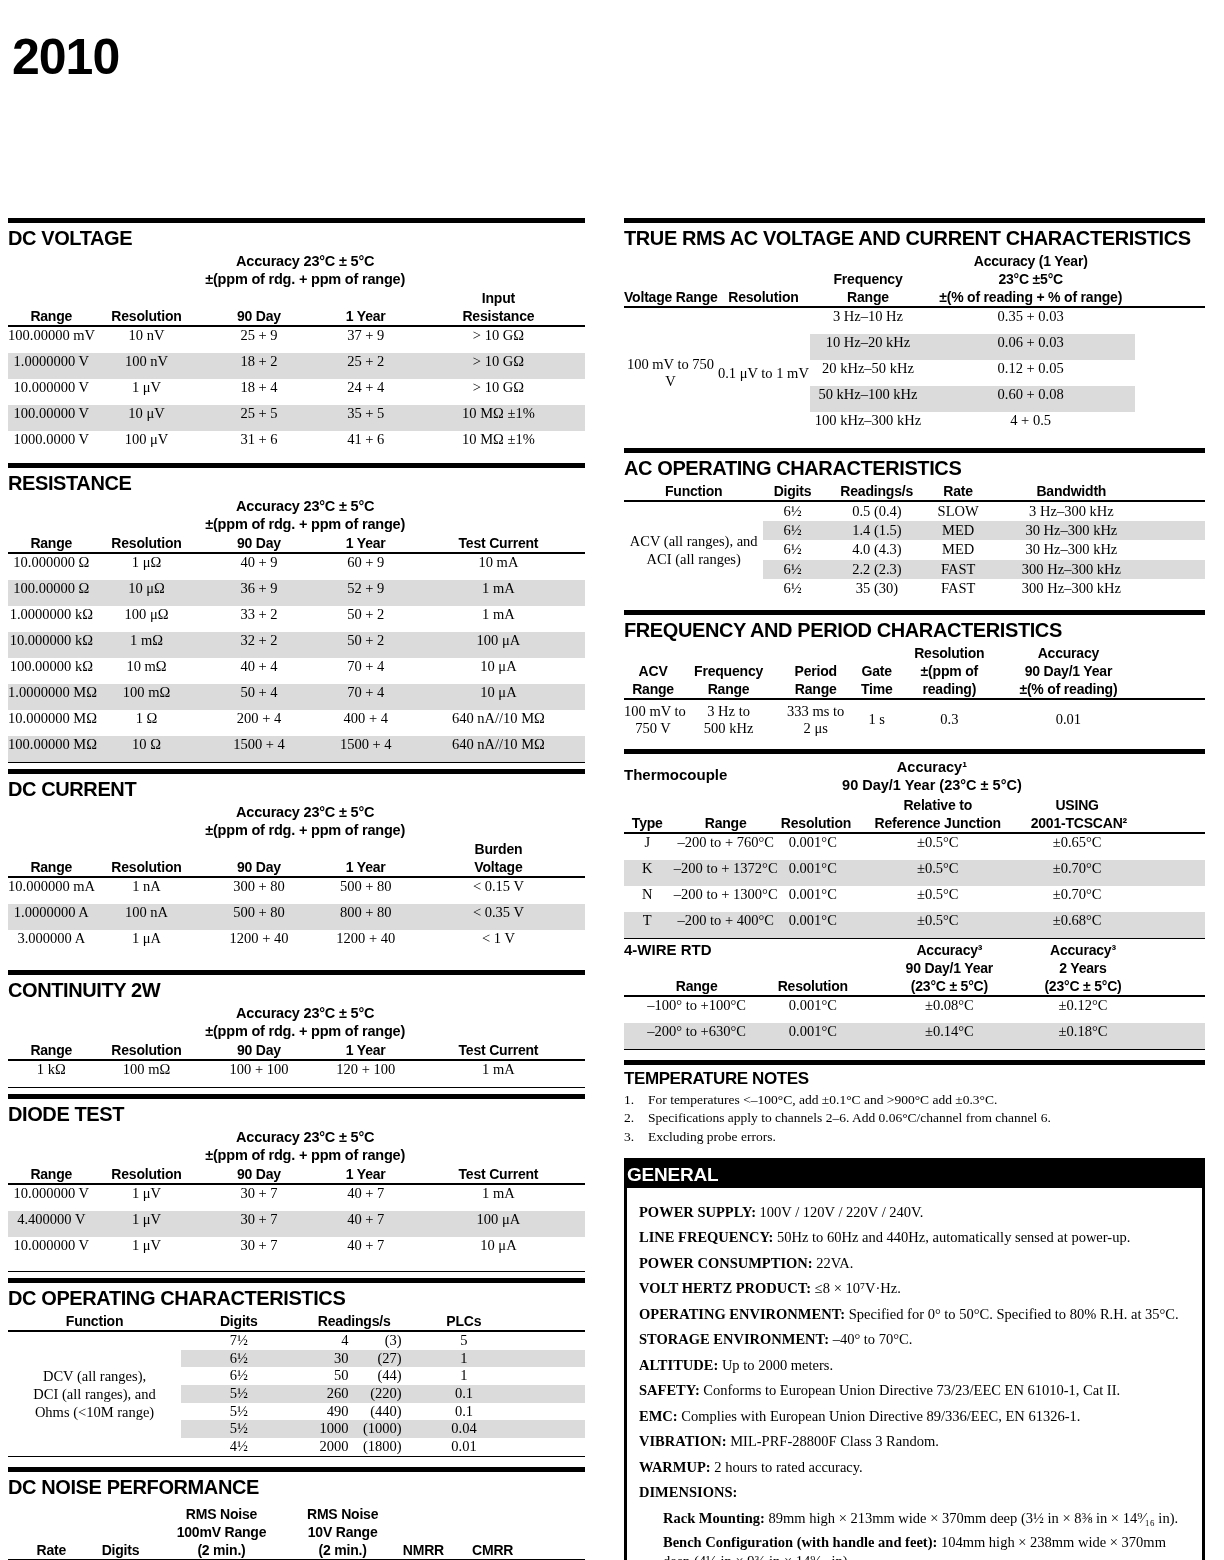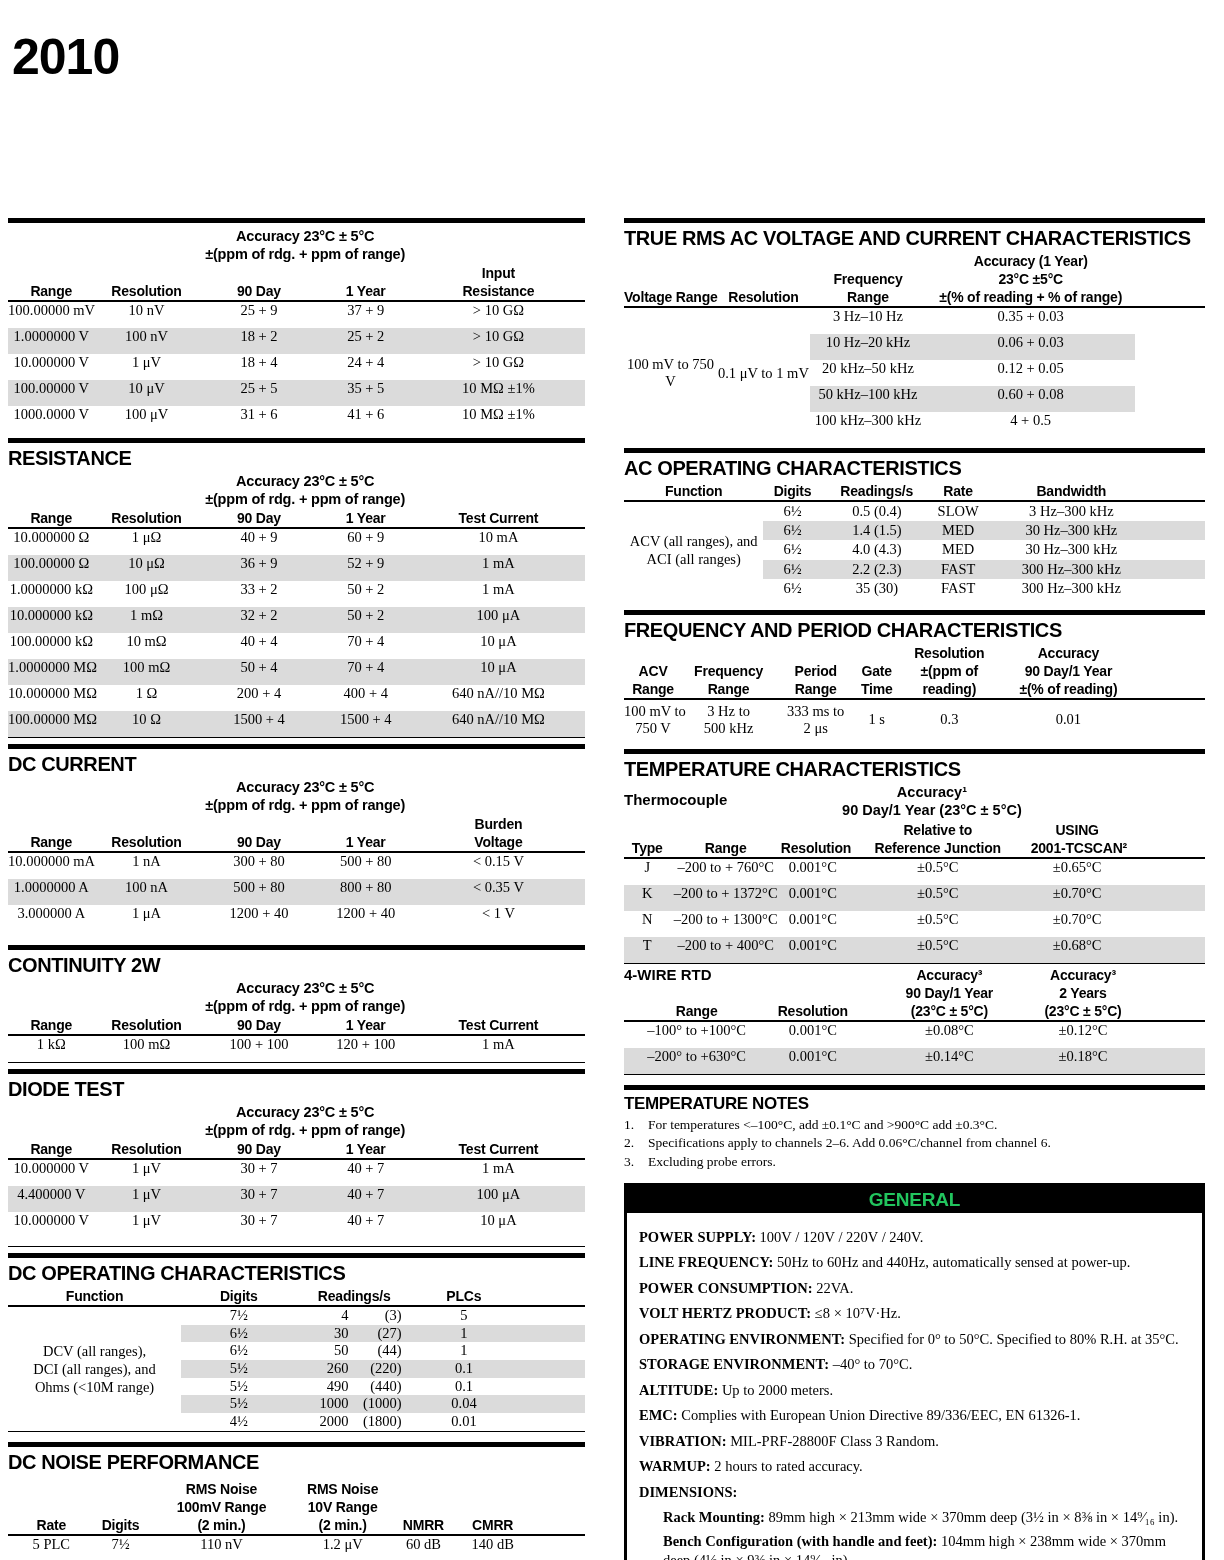--- a/index.html
+++ b/index.html
@@ -84,36 +84,37 @@
   .rtdhead .heads{display:flex;align-items:flex-end;padding-top:2px;}
   .rt1{width:25%;} .rt2{width:15%;} .rt3{width:32%;} .rt4{width:14%;}
 
   
   .notes{margin-top:2px;}
   .note{display:flex;font:13.5px "Liberation Serif",serif;line-height:18.5px;}
   .note .num{width:24px;flex:none;}
 
   
   #general{border:3px solid #000;margin-top:12px;}
-  #general .gbar{background:#000;color:#22c55e;text-align:center;font:bold 19px "Liberation Sans",sans-serif;line-height:27px;letter-spacing:-0.2px;}
+  #general .gbar{background:#000;color:#ffffff;text-align:left;font:bold 19px "Liberation Sans",sans-serif;line-height:27px;letter-spacing:-0.2px;}
   #general .gbody{padding:8px 10px 10px 12px;}
   .gitem{font:14.5px "Liberation Serif",serif;line-height:19px;margin:6.5px 0;}
   .gitem b{font-family:"Liberation Serif",serif;}
   .gitem.sub{margin-left:24px;margin-top:5px;margin-bottom:5px;}
 </style>
 </head>
 <body>
 
 <div id="page">
 
   <div id="model">2010</div>
 
   <div id="colL">
 
     <div class="secbar first"></div>
+    <div class="sec-title">DC VOLTAGE</div>
     <div class="pphead">
       <div class="acc">
         <div>Accuracy 23°C ± 5°C</div>
         <div>±(ppm of rdg. + ppm of range)</div>
       </div>
       <div class="heads">
         <div class="c p1 bh">Range</div>
         <div class="c p2 bh">Resolution</div>
         <div class="c p3 bh">90 Day</div>
         <div class="c p4 bh">1 Year</div>
@@ -627,21 +628,20 @@
       <div class="c f3">
         <div>333 ms to</div>
         <div>2 μs</div>
       </div>
       <div class="c f4">1 s</div>
       <div class="c f5">0.3</div>
       <div class="c f6">0.01</div>
     </div>
 
     <div class="secbar" style="margin-top:8px;"></div>
-    <div class="sec-title">TEMPERATURE CHARACTERISTICS</div>
     <div class="tchead">
       <div class="tclabel">Thermocouple</div>
       <div class="acc">
         <div>Accuracy¹</div>
         <div>90 Day/1 Year (23°C ± 5°C)</div>
       </div>
       <div class="heads">
         <div class="c tc1 bh">Type</div>
         <div class="c tc2 bh">Range</div>
         <div class="c tc3 bh">Resolution</div>
@@ -745,20 +745,21 @@
     <div id="general">
       <div class="gbar">GENERAL</div>
       <div class="gbody">
         <div class="gitem"><b>POWER SUPPLY:</b> <span>100V / 120V / 220V / 240V.</span></div>
         <div class="gitem"><b>LINE FREQUENCY:</b> <span>50Hz to 60Hz and 440Hz, automatically sensed at power-up.</span></div>
         <div class="gitem"><b>POWER CONSUMPTION:</b> <span>22VA.</span></div>
         <div class="gitem"><b>VOLT HERTZ PRODUCT:</b> <span>≤8 × 10⁷V·Hz.</span></div>
         <div class="gitem"><b>OPERATING ENVIRONMENT:</b> <span>Specified for 0° to 50°C. Specified to 80% R.H. at 35°C.</span></div>
         <div class="gitem"><b>STORAGE ENVIRONMENT:</b> <span>–40° to 70°C.</span></div>
         <div class="gitem"><b>ALTITUDE:</b> <span>Up to 2000 meters.</span></div>
+        <div class="gitem"><b>SAFETY:</b> <span>Conforms to European Union Directive 73/23/EEC EN 61010-1, Cat II.</span></div>
         <div class="gitem"><b>EMC:</b> <span>Complies with European Union Directive 89/336/EEC, EN 61326-1.</span></div>
         <div class="gitem"><b>VIBRATION:</b> <span>MIL-PRF-28800F Class 3 Random.</span></div>
         <div class="gitem"><b>WARMUP:</b> <span>2 hours to rated accuracy.</span></div>
         <div class="gitem"><b>DIMENSIONS:</b></div>
         <div class="gitem sub"><b>Rack Mounting:</b> <span>89mm high × 213mm wide × 370mm deep (3½ in × 8⅜ in × 14⁹⁄₁₆ in).</span></div>
         <div class="gitem sub"><b>Bench Configuration (with handle and feet):</b> <span>104mm high × 238mm wide × 370mm deep (4⅛ in × 9⅜ in × 14⁹⁄₁₆  in).</span></div>
         <div class="gitem"><b>SHIPPING WEIGHT:</b> <span>5kg (11 lbs).</span></div>
       </div>
     </div>
   </div>

